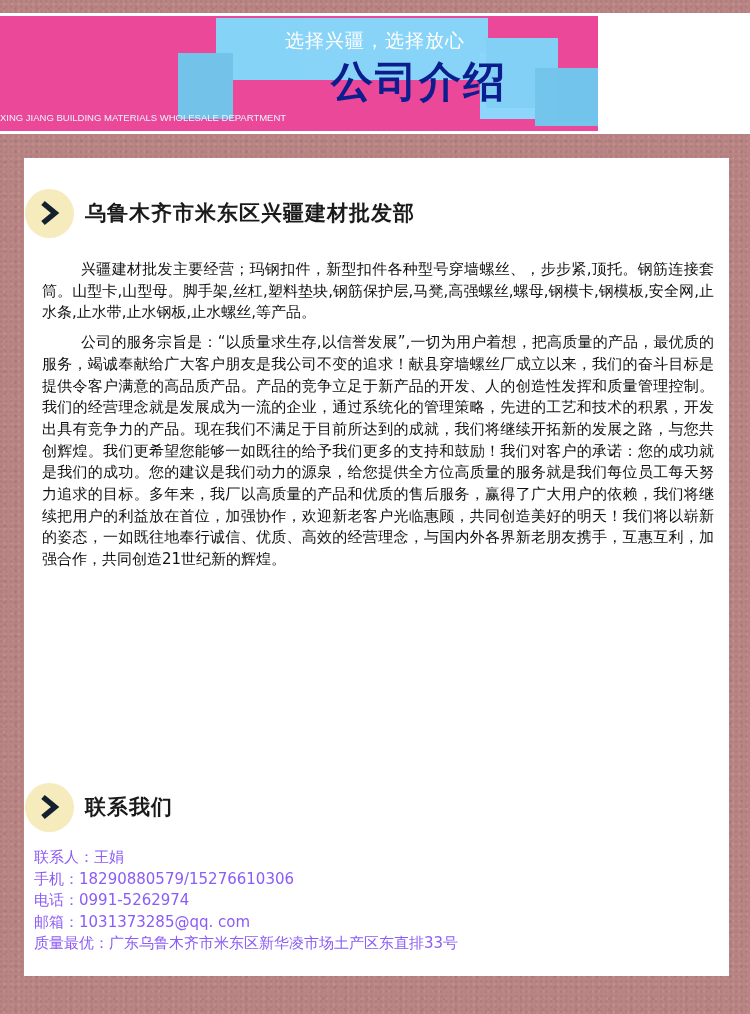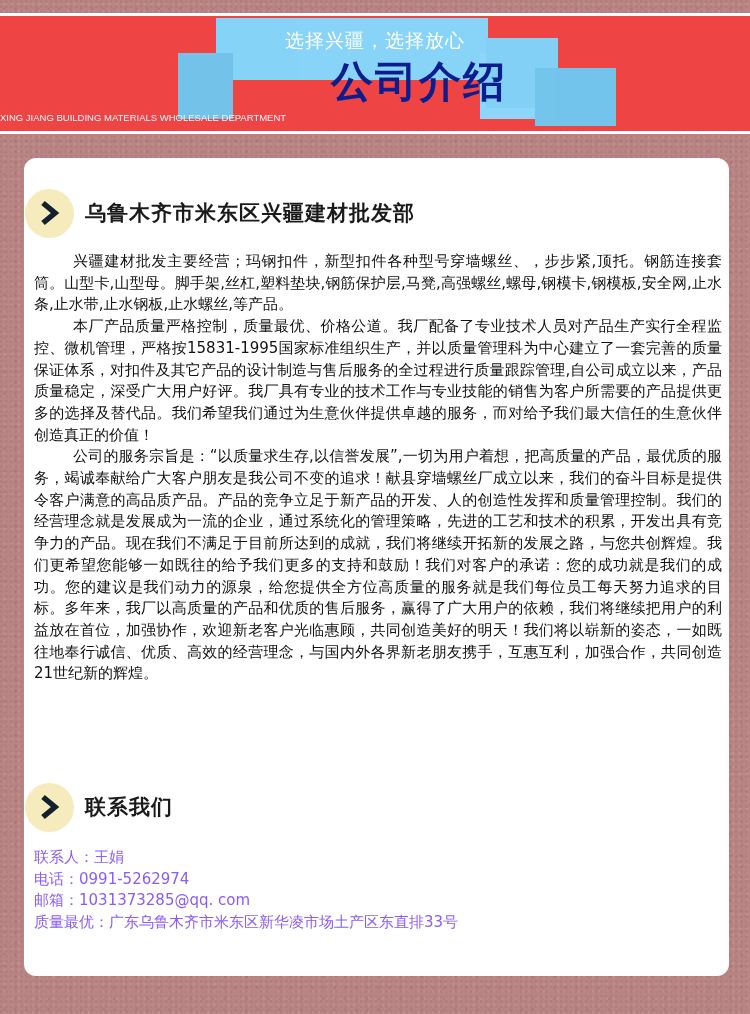--- a/index.html
+++ b/index.html
@@ -11,22 +11,22 @@
       radial-gradient(circle at 70% 60%, rgba(205,160,158,0.35) 0 1px, transparent 2px),
       radial-gradient(circle at 40% 80%, rgba(150,100,100,0.3) 0 1px, transparent 2px);
     background-size: 5px 5px, 7px 7px, 11px 11px;
     font-family: "DejaVu Sans", "Liberation Sans", sans-serif;
   }
   .banner-wrap {
     position: absolute; left: 0; top: 13px; width: 750px; height: 121px;
     background: #ffffff;
   }
   .banner {
-    position: absolute; left: 0; top: 3px; width: 750px; height: 115px;
-    background: #ef4444; overflow: hidden;
+    position: absolute; left: 0; top: 3px; width: 598px; height: 115px;
+    background: #ec4899; overflow: hidden;
   }
   .deco { position: absolute; }
   .banner-subtitle {
     position: absolute; left: 0; top: 12px; width: 750px; text-align: center;
     color: #ffffff; font-size: 19px; letter-spacing: 1px;
     font-family: "DejaVu Sans", sans-serif;
   }
   .banner-title {
     position: absolute; left: 0; top: 38px; width: 750px; text-align: center;
     color: #0c1e8e; font-size: 42px; font-weight: bold; letter-spacing: 2px;
@@ -34,41 +34,40 @@
     margin-left: 44px;
   }
   .banner-tagline {
     position: absolute; left: 0; top: 96px; width: 750px; 
     color: #e8f6ff; font-size: 9.5px; letter-spacing: 0px;
     font-family: "Liberation Sans", sans-serif;
   }
   .card {
     position: absolute; left: 24px; top: 158px; width: 705px; height: 818px;
     background: #ffffff;
-    border-radius: 12px;
   }
   .sec-head {
     position: absolute; left: 1px; height: 50px; display: flex; align-items: center;
   }
   .sec-icon {
     width: 49px; height: 49px; border-radius: 50%; background: #f6ebbd;
     display: flex; align-items: center; justify-content: center;
   }
   .sec-title {
     margin-left: 11px; font-size: 21px; font-weight: bold; color: #1a1a1a;
     letter-spacing: 1px;
     font-family: "DejaVu Serif", "Liberation Serif", serif;
   }
   .body-text {
     position: absolute; left: 10px; top: 93px; width: 688px;
     font-size: 15px; line-height: 21.7px; color: #111111;
     font-family: "DejaVu Sans", sans-serif;
     text-align: justify;
   }
-  .body-text p { margin: 0; text-indent: 2.6em; }
+  .body-text p { margin: 8px; text-indent: 2.6em; }
   .contact {
     position: absolute; left: 10px; top: 689px; width: 688px;
     font-size: 15px; line-height: 21.6px; color: #8b5cf6;
     font-family: "DejaVu Sans", sans-serif;
   }
   .contact div { white-space: nowrap; }
 </style>
 </head>
 <body>
 
@@ -94,32 +93,32 @@
     <div class="sec-icon">
       <svg width="22" height="26" viewBox="0 0 22 26">
         <path d="M4 3 L16 13 L4 23" fill="none" stroke="#13202e" stroke-width="5.5" stroke-linejoin="miter"></path>
       </svg>
     </div>
     <div class="sec-title">乌鲁木齐市米东区兴疆建材批发部</div>
   </div>
 
   <div class="body-text">
     <p>兴疆建材批发主要经营；玛钢扣件，新型扣件各种型号穿墙螺丝、，步步紧,顶托。钢筋连接套筒。山型卡,山型母。脚手架,丝杠,塑料垫块,钢筋保护层,马凳,高强螺丝,螺母,钢模卡,钢模板,安全网,止水条,止水带,止水钢板,止水螺丝,等产品。</p>
-    <p>本厂产品质量严格控制，质量最优、价格公道。我厂配备了专业技术人员对产品生产实行全程监控、微机管理，严格按15831-1995国家标准组织生产，并以质量管理科为中心建立了一套完善的质量保证体系，对扣件及其它产品的设计制造与售后服务的全过程进行质量跟踪管理,自公司成立以来，产品质量稳定，深受广大用户好评。我厂具有专业的技术工作与专业技能的销售为客户所需要的产品提供更多的选择及替代品。我们希望我们通过为生意伙伴提供卓越的服务，而对给予我们最大信任的生意伙伴创造真正的价值！</p>
     <p>公司的服务宗旨是：“以质量求生存,以信誉发展”,一切为用户着想，把高质量的产品，最优质的服务，竭诚奉献给广大客户朋友是我公司不变的追求！献县穿墙螺丝厂成立以来，我们的奋斗目标是提供令客户满意的高品质产品。产品的竞争立足于新产品的开发、人的创造性发挥和质量管理控制。我们的经营理念就是发展成为一流的企业，通过系统化的管理策略，先进的工艺和技术的积累，开发出具有竞争力的产品。现在我们不满足于目前所达到的成就，我们将继续开拓新的发展之路，与您共创辉煌。我们更希望您能够一如既往的给予我们更多的支持和鼓励！我们对客户的承诺：您的成功就是我们的成功。您的建议是我们动力的源泉，给您提供全方位高质量的服务就是我们每位员工每天努力追求的目标。多年来，我厂以高质量的产品和优质的售后服务，赢得了广大用户的依赖，我们将继续把用户的利益放在首位，加强协作，欢迎新老客户光临惠顾，共同创造美好的明天！我们将以崭新的姿态，一如既往地奉行诚信、优质、高效的经营理念，与国内外各界新老朋友携手，互惠互利，加强合作，共同创造21世纪新的辉煌。</p>
   </div>
 
   <div class="sec-head" style="top:624px;">
     <div class="sec-icon">
       <svg width="22" height="26" viewBox="0 0 22 26">
         <path d="M4 3 L16 13 L4 23" fill="none" stroke="#13202e" stroke-width="5.5" stroke-linejoin="miter"></path>
       </svg>
     </div>
     <div class="sec-title">联系我们</div>
   </div>
 
   <div class="contact">
     <div>联系人：王娟</div>
+    <div>手机：18290880579/15276610306</div>
     <div>电话：0991-5262974</div>
     <div>邮箱：1031373285@qq. com</div>
     <div>质量最优：广东乌鲁木齐市米东区新华凌市场土产区东直排33号</div>
   </div>
 </div>
 
 </body></html>

